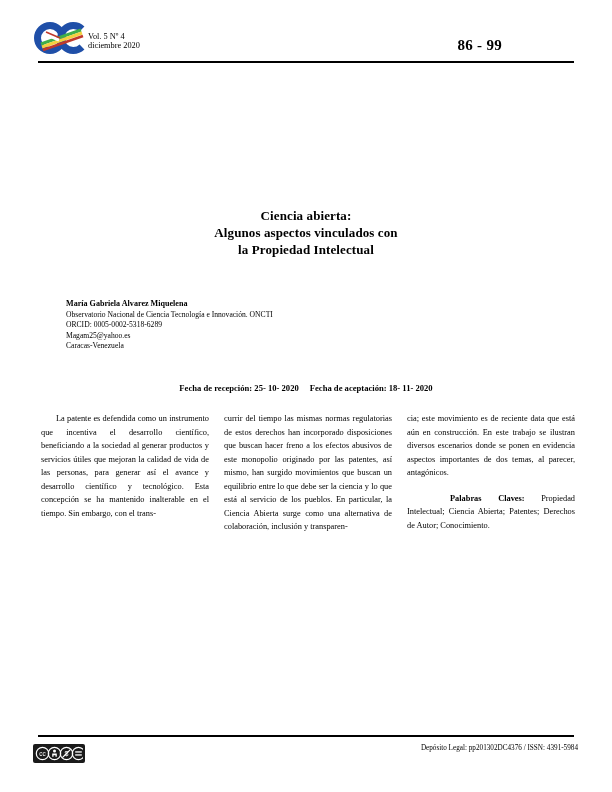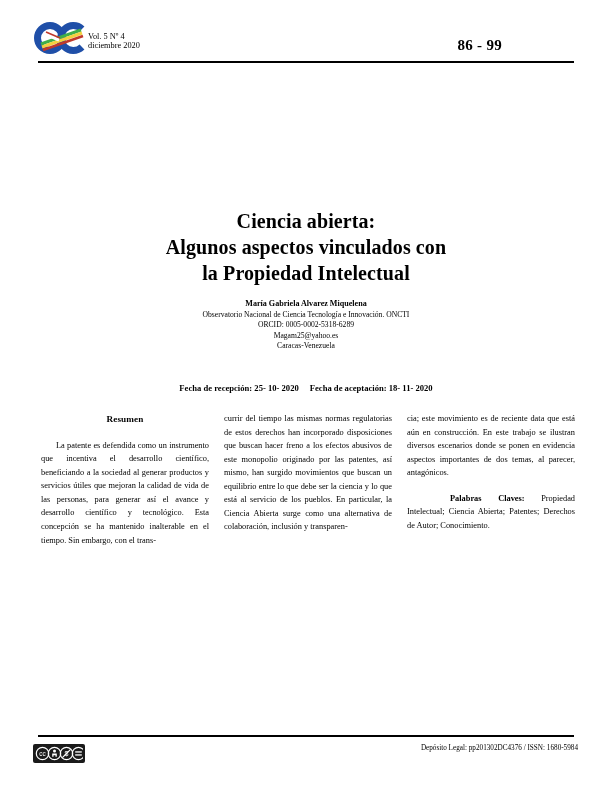--- a/index.html
+++ b/index.html
@@ -80,32 +80,32 @@
     position: absolute;
     left: 66px;
     top: 208px;
     width: 480px;
     text-align: center;
   }
   .title-line {
     display: block;
     font-family: "Liberation Serif", serif;
     font-weight: bold;
-    font-size: 20px;
+    font-size: 13px;
     line-height: 1.30;
     letter-spacing: 0.1px;
   }
 
   
   .author-block {
     position: absolute;
     left: 66px;
     top: 298px;
     width: 480px;
-    text-align: center;
+    text-align: left;
     font-family: "Liberation Serif", serif;
     font-size: 7.6px;
     line-height: 1.38;
   }
   .author-name {
     display: block;
     font-weight: bold;
     font-size: 8.1px;
     margin-bottom: 0.5px;
   }
@@ -238,21 +238,20 @@
     <span class="author-line">Caracas-Venezuela</span>
   </div>
 
   <div class="dates">
     <span>Fecha de recepción: 25- 10- 2020</span><span class="gap"></span><span>Fecha de aceptación: 18- 11- 2020</span>
   </div>
 
   <div class="columns">
 
     <div class="col">
-      <span class="col-heading">Resumen</span>
       <p class="indent">La patente es defendida como un instrumento que incentiva el desarrollo científico, beneficiando a la sociedad al generar productos y servicios útiles que mejoran la calidad de vida de las personas, para generar así el avance y desarrollo científico y tecnológico. Esta concepción se ha mantenido inalterable en el tiempo. Sin embargo, con el trans-</p>
     </div>
 
     <div class="col">
       <p>currir del tiempo las mismas normas regulatorias de estos derechos han incorporado disposiciones que buscan hacer freno a los efectos abusivos de este monopolio originado por las patentes, así mismo, han surgido movimientos que buscan un equilibrio entre lo que debe ser la ciencia y lo que está al servicio de los pueblos. En particular, la Ciencia Abierta surge como una alternativa de colaboración, inclusión y transparen-</p>
     </div>
 
     <div class="col">
       <p>cia; este movimiento es de reciente data que está aún en construcción. En este trabajo se ilustran diversos escenarios donde se ponen en evidencia aspectos importantes de dos temas, al parecer, antagónicos.</p>
       <p class="kw"><span class="kw-label">Palabras Claves:</span><span> Propiedad Intelectual; Ciencia Abierta; Patentes; Derechos de Autor; Conocimiento.</span></p>
@@ -275,15 +274,15 @@
       <circle cx="31.5" cy="7.5" r="6.2" fill="none" stroke="#ffffff" stroke-width="1.2"></circle>
       <text x="31.5" y="10.2" font-family="Liberation Sans, sans-serif" font-size="7" fill="#ffffff" text-anchor="middle">$</text>
       <line x1="27.4" y1="11.6" x2="35.6" y2="3.4" stroke="#ffffff" stroke-width="1.2"></line>
 
       <circle cx="43.5" cy="7.5" r="6.2" fill="none" stroke="#ffffff" stroke-width="1.2"></circle>
       <rect x="40.2" y="5.3" width="6.6" height="1.3" fill="#ffffff"></rect>
       <rect x="40.2" y="8.3" width="6.6" height="1.3" fill="#ffffff"></rect>
     </svg>
   </div>
 
-  <div class="footer-text">Depósito Legal: pp201302DC4376 / ISSN: 1680-5984</div>
+  <div class="footer-text">Depósito Legal: pp201302DC4376 / ISSN: 4391-5984</div>
 
 </div>
 
 </body></html>

